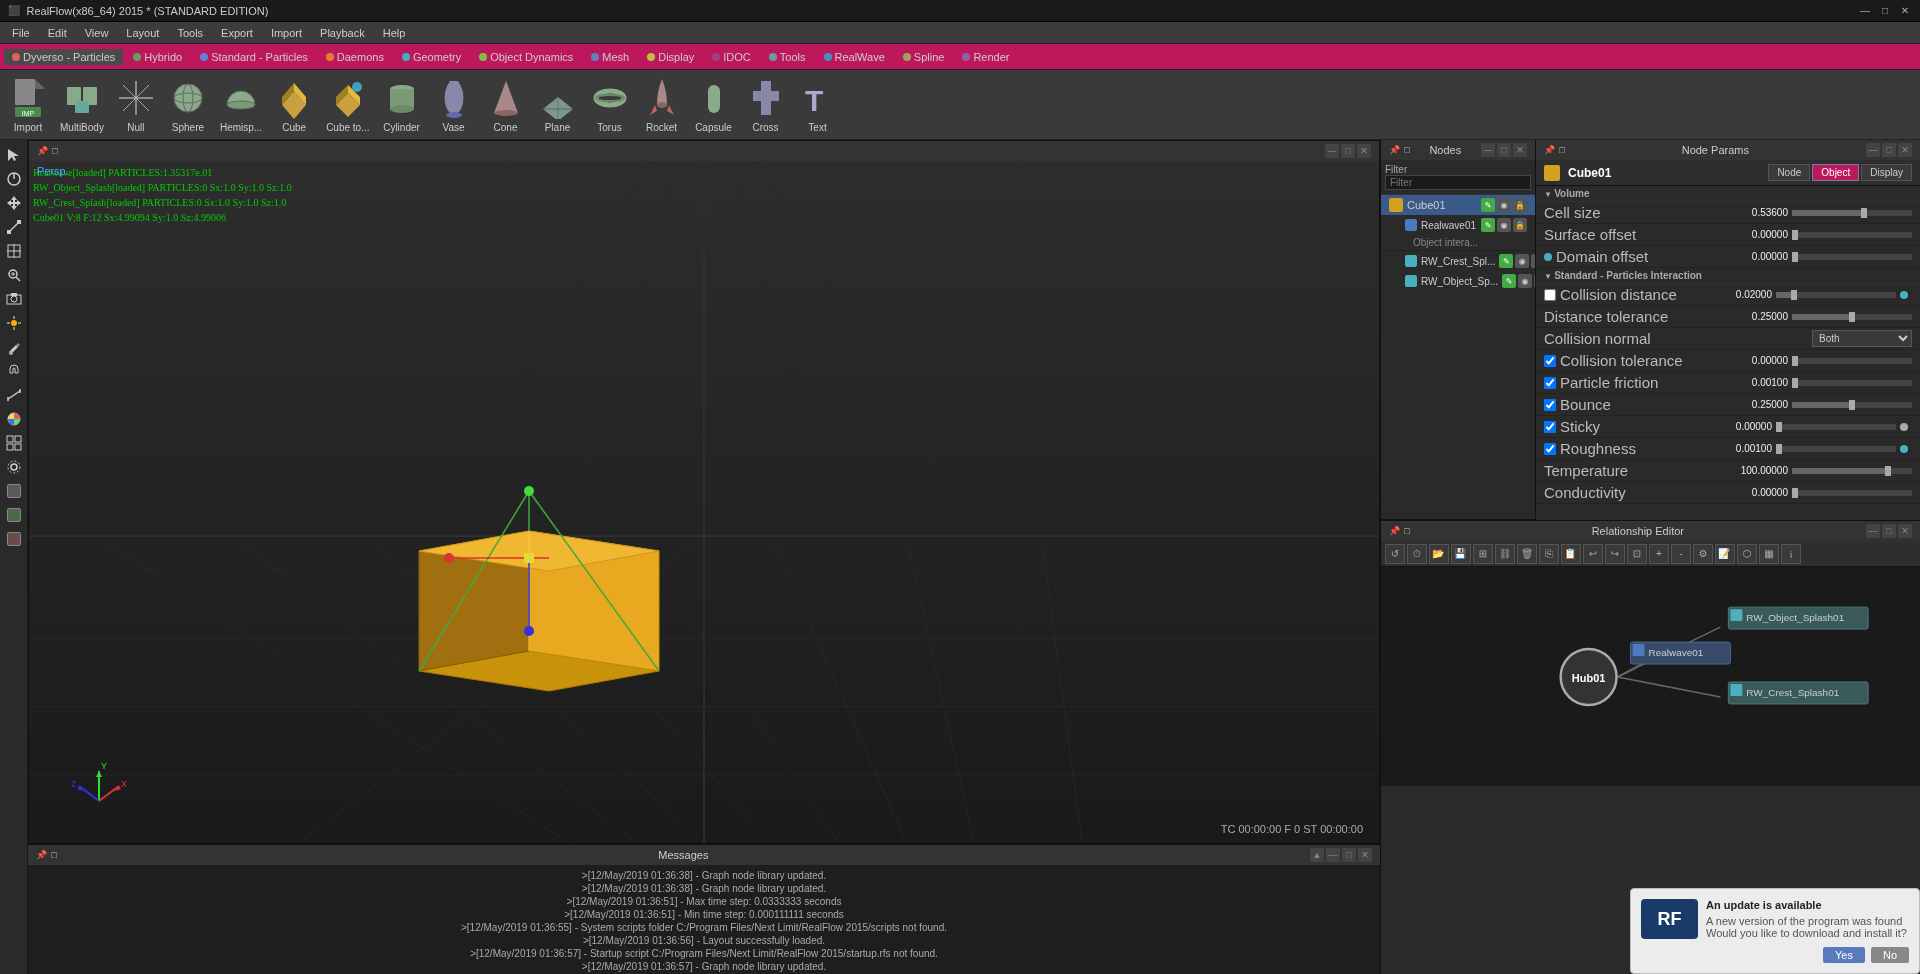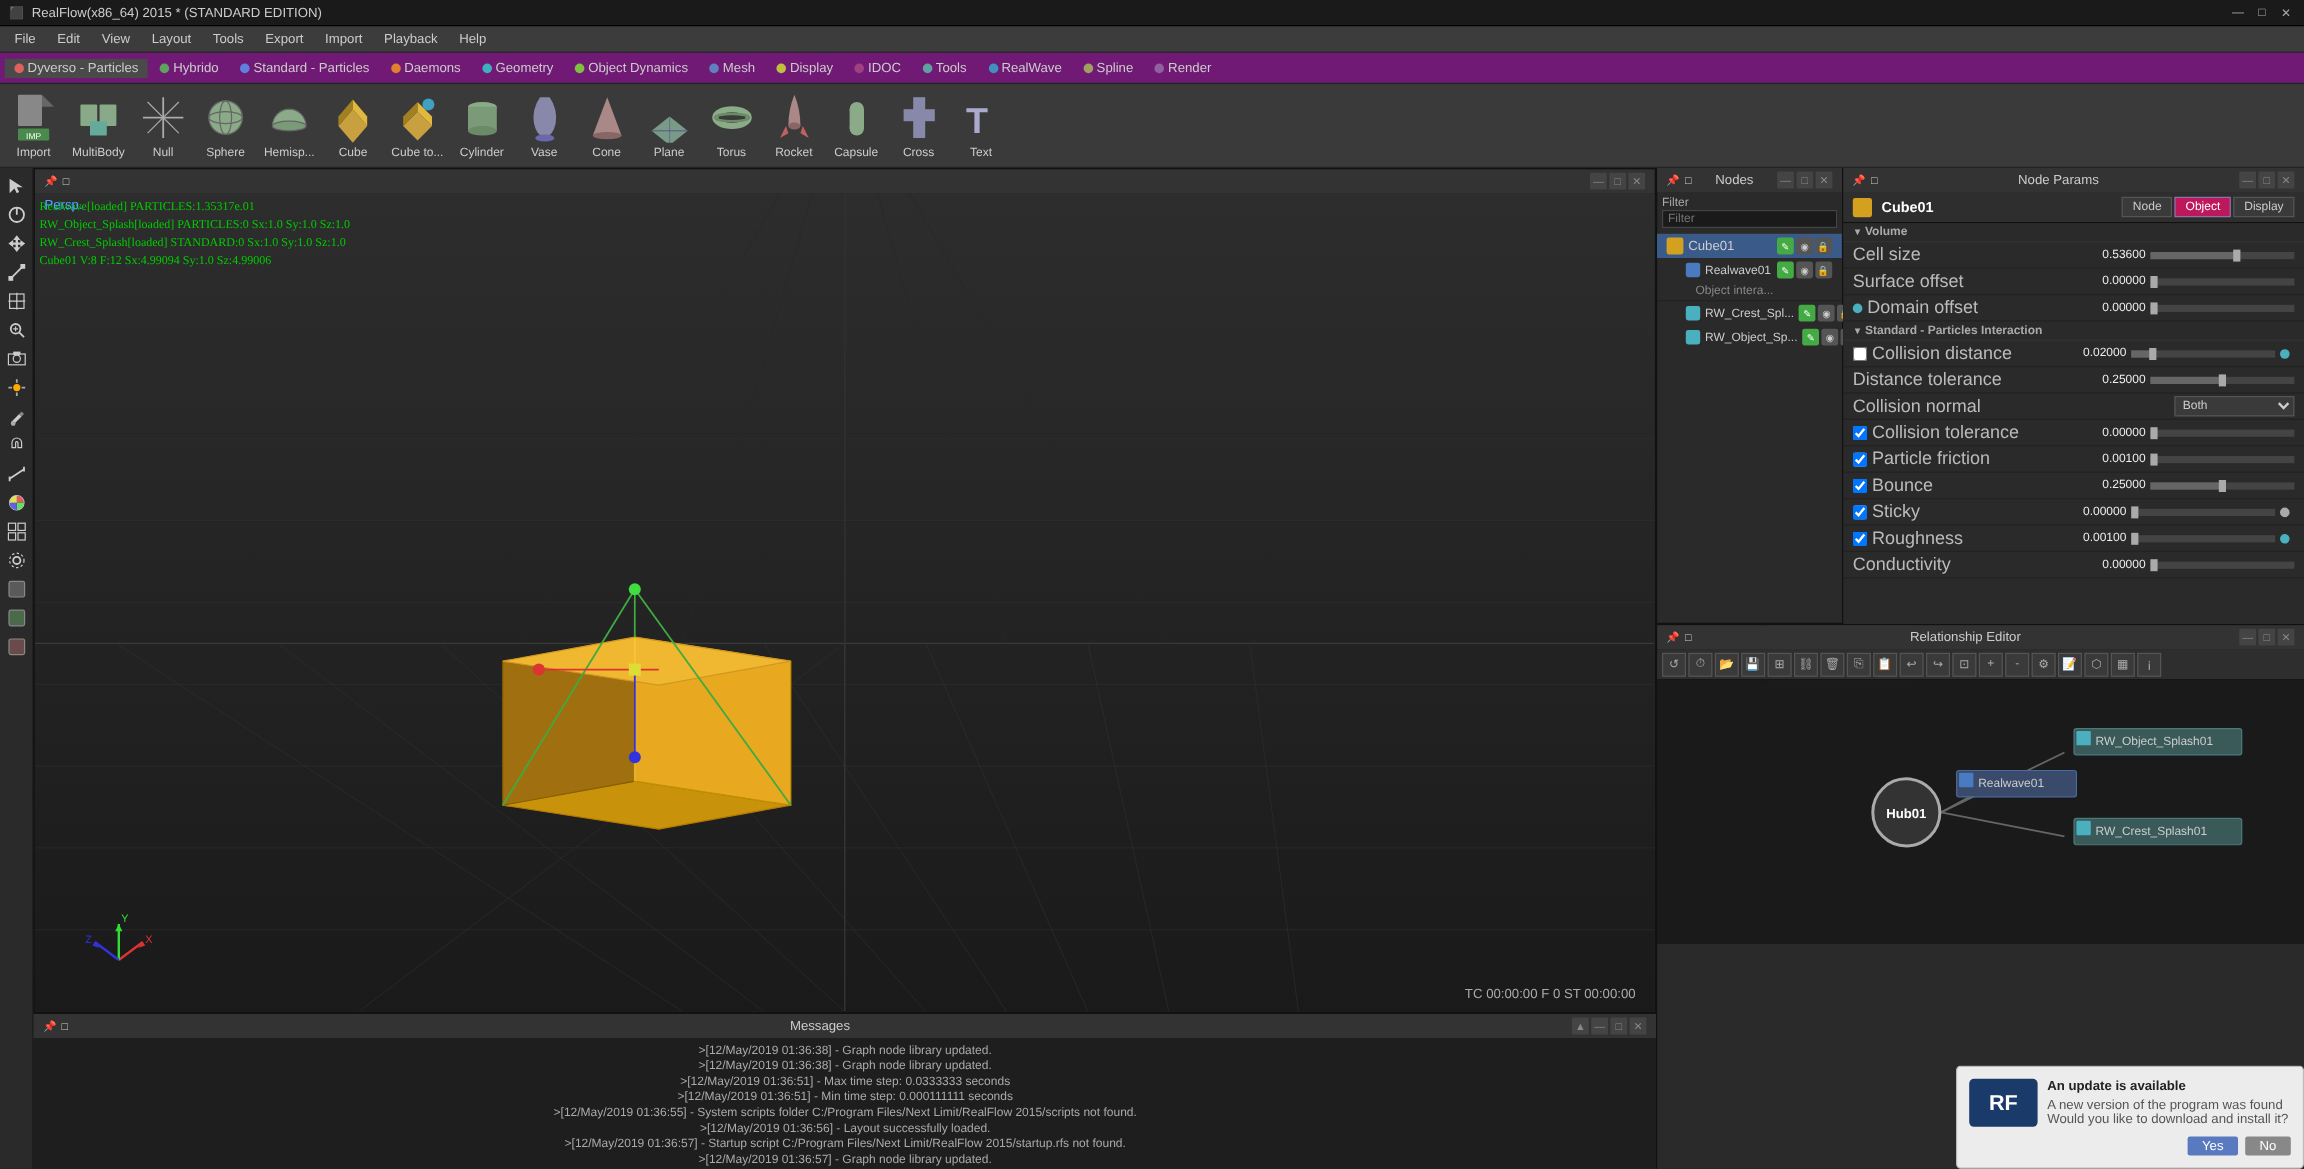--- a/index.html
+++ b/index.html
@@ -31,21 +31,21 @@
     }
     .menu-item {
       padding: 2px 8px;
       cursor: pointer;
       color: #ccc;
       font-size: 11px;
     }
     
     
     #particle-toolbar {
-      background: #701a75;
+      background: #be185d;
       height: 26px;
       display: flex;
       align-items: center;
       padding: 0 4px;
       gap: 2px;
       border-bottom: 1px solid #222;
     }
     .ptool-item {
       padding: 2px 8px;
       cursor: pointer;
@@ -894,21 +894,21 @@
 
           <line x1="500" y1="397" x2="500" y2="470" stroke="#3333dd" stroke-width="1.5"></line>
           <circle cx="500" cy="470" r="5" fill="#3333dd"></circle>
 
           <rect x="495" y="392" width="10" height="10" fill="#dddd33"></rect>
         </svg>
 
         <div id="viewport-log">
           <div style="color:#00cc00; font-size:10px;">Realwave[loaded] PARTICLES:1.35317e.01</div>
           <div style="color:#00cc00; font-size:10px;">RW_Object_Splash[loaded] PARTICLES:0 Sx:1.0 Sy:1.0 Sz:1.0</div>
-          <div style="color:#00cc00; font-size:10px;">RW_Crest_Splash[loaded] STANDARD:0 Sx:1.0 Sy:1.0 Sz:1.0</div>
+          <div style="color:#00cc00; font-size:10px;">RW_Crest_Splash[loaded] PARTICLES:0 Sx:1.0 Sy:1.0 Sz:1.0</div>
           <div style="color:#00cc00; font-size:10px;">Cube01 V:8 F:12 Sx:4.99094 Sy:1.0 Sz:4.99006</div>
         </div>
 
         <div class="persp-label">Persp.</div>
 
         <div id="viewport-tc">TC  00:00:00   F 0   ST  00:00:00</div>
 
         <div id="axis-indicator">
           <svg width="60" height="60" viewBox="0 0 60 60">
             <line x1="30" y1="50" x2="50" y2="35" stroke="#dd3333" stroke-width="2"></line>
@@ -1155,20 +1155,28 @@
           <input type="checkbox" class="param-checkbox" checked="" style="">
           <span class="param-label">Roughness</span>
           <span class="param-value">0.00100</span>
           <div class="param-slider">
             <div class="param-slider-fill" style="width:0%;"></div>
             <div class="param-slider-handle" style="left:0;"></div>
           </div>
           <div class="param-dot" style="margin-left:4px; background:#4ab0bf;"></div>
         </div>
 
+        <div class="param-row">
+          <span class="param-label">Temperature</span>
+          <span class="param-value">100.00000</span>
+          <div class="param-slider">
+            <div class="param-slider-fill" style="width:80%;"></div>
+            <div class="param-slider-handle" style="left:calc(80% - 3px);"></div>
+          </div>
+        </div>
 
         <div class="param-row">
           <span class="param-label">Conductivity</span>
           <span class="param-value">0.00000</span>
           <div class="param-slider">
             <div class="param-slider-fill" style="width:0%;"></div>
             <div class="param-slider-handle" style="left:0;"></div>
           </div>
         </div>
 

